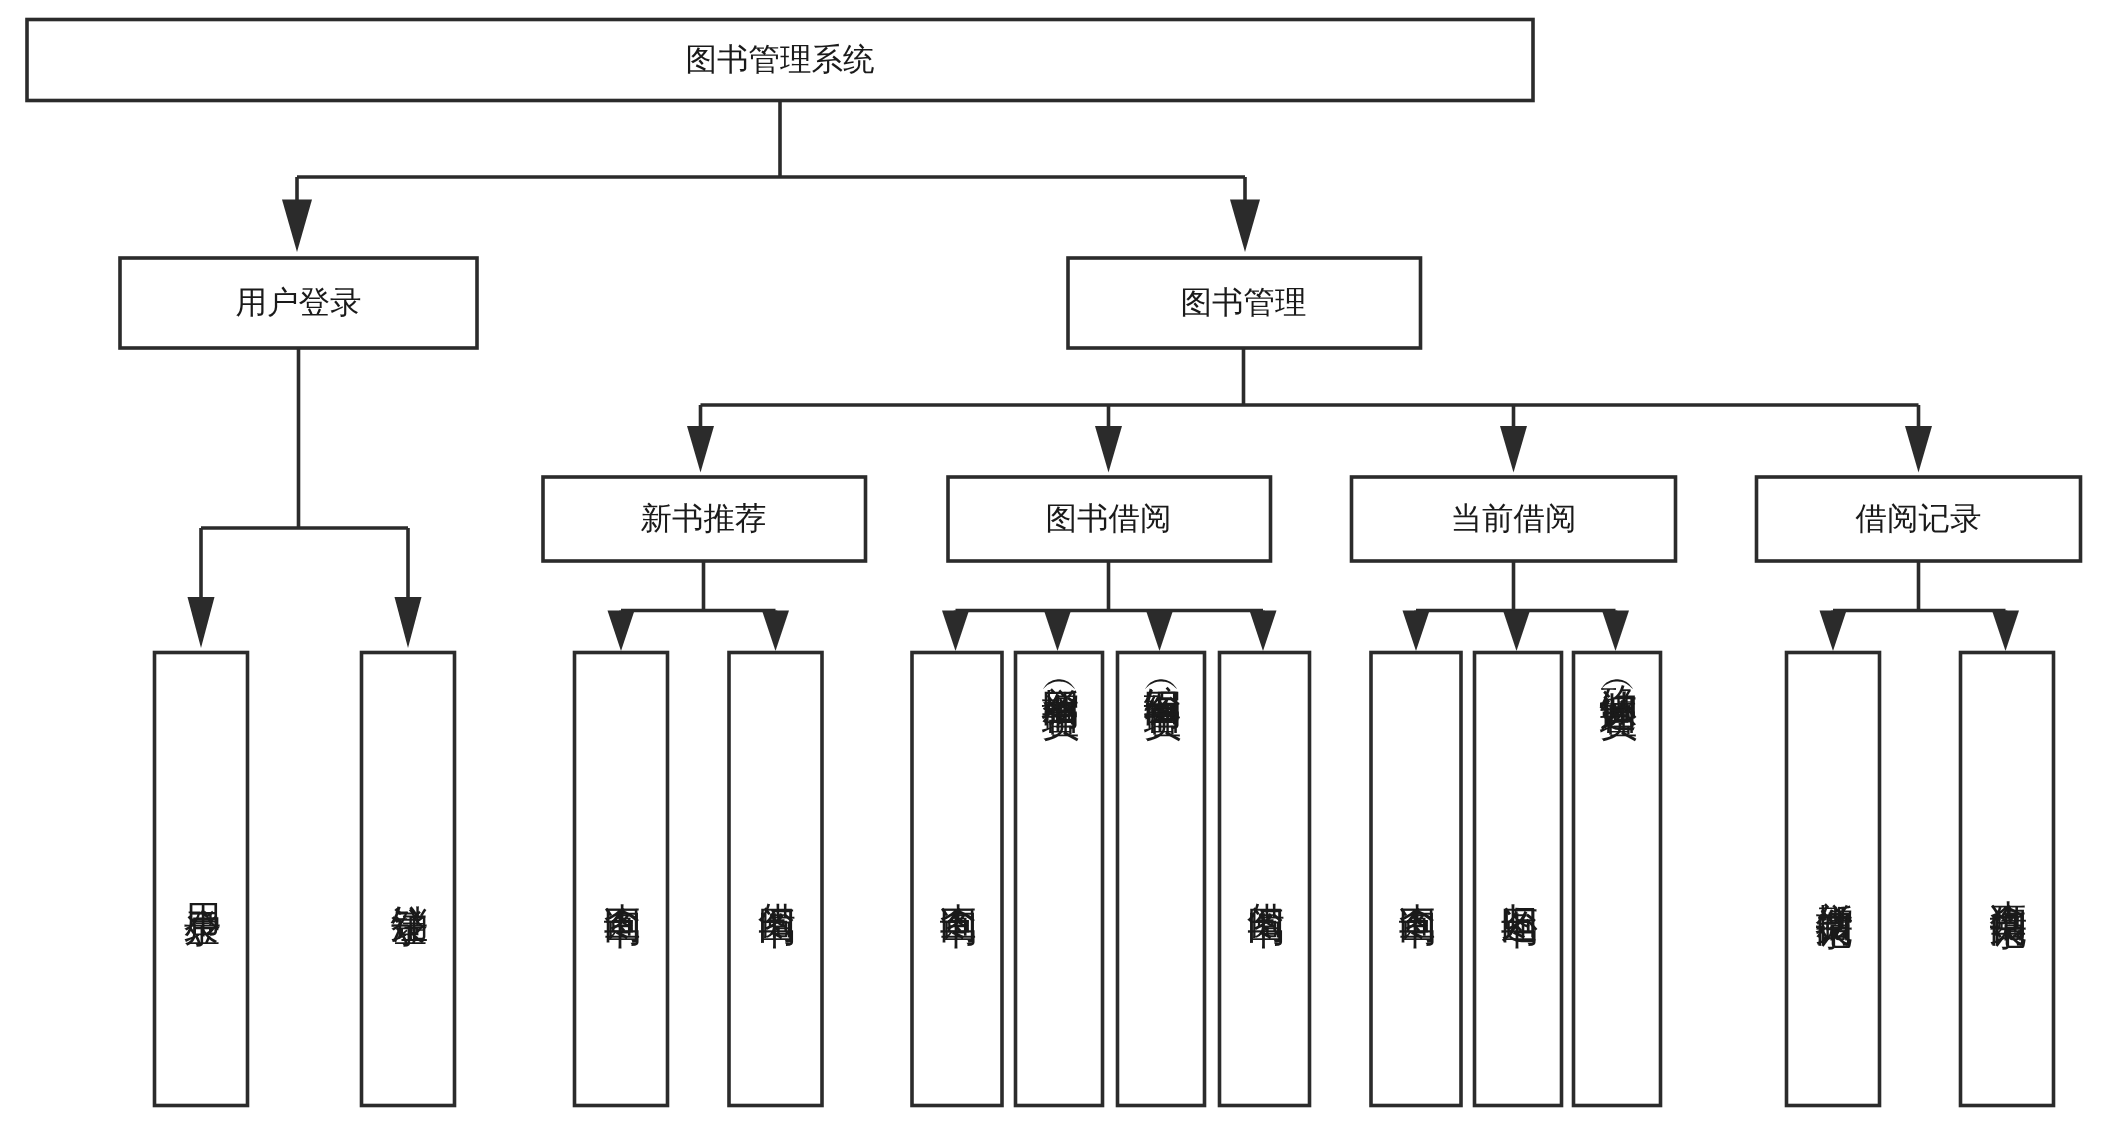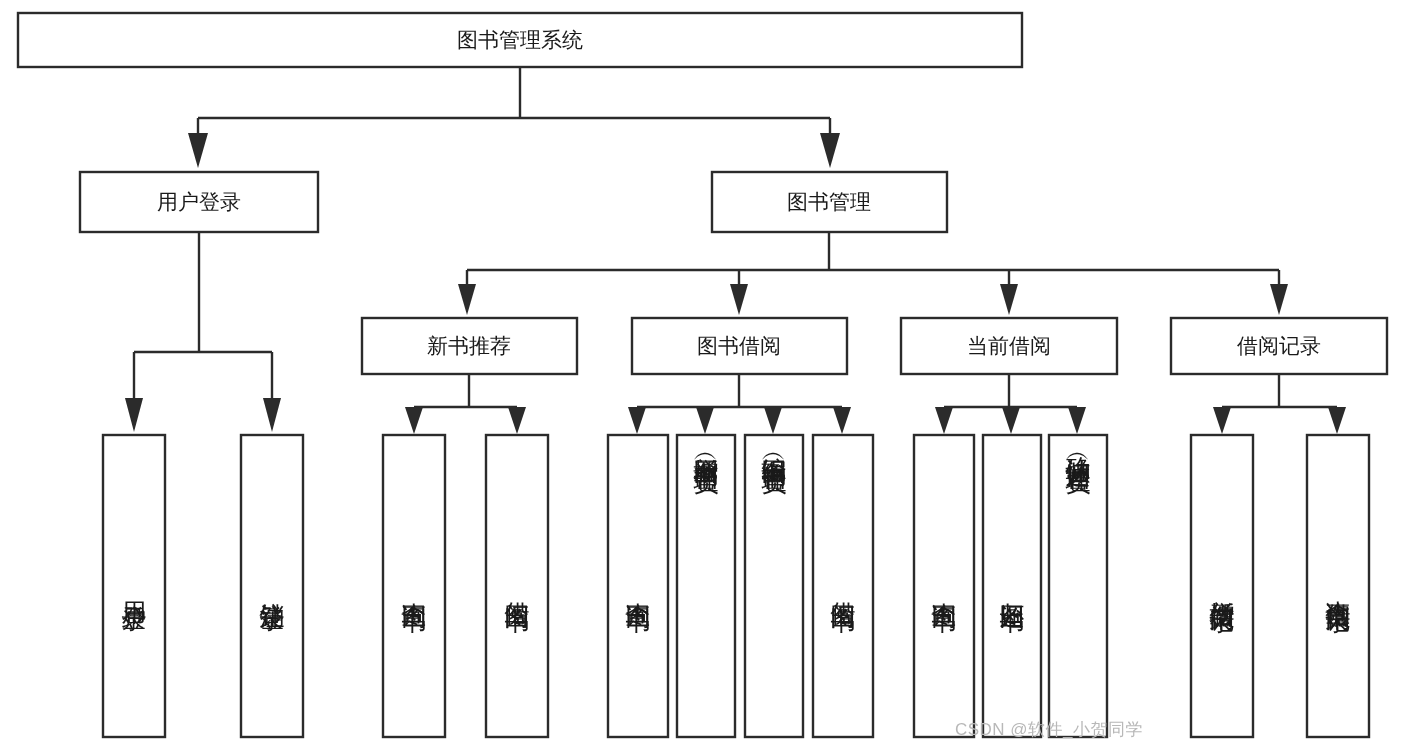--- a/index.html
+++ b/index.html
@@ -234,15 +234,14 @@
     <span class="leaf-label">确认归还（管理员）</span>
   </div>
 
   <div class="leaf-label-wrap" style="left:1191px; top:435px; width:62px; height:302px;">
     <span class="leaf-label">新增借阅记录</span>
   </div>
   <div class="leaf-label-wrap" style="left:1307px; top:435px; width:62px; height:302px;">
     <span class="leaf-label">查询借阅记录</span>
   </div>
 
-  <div class="watermark">CSDN @软件_小贺同学</div>
 
 </div>
 
 </body></html>

